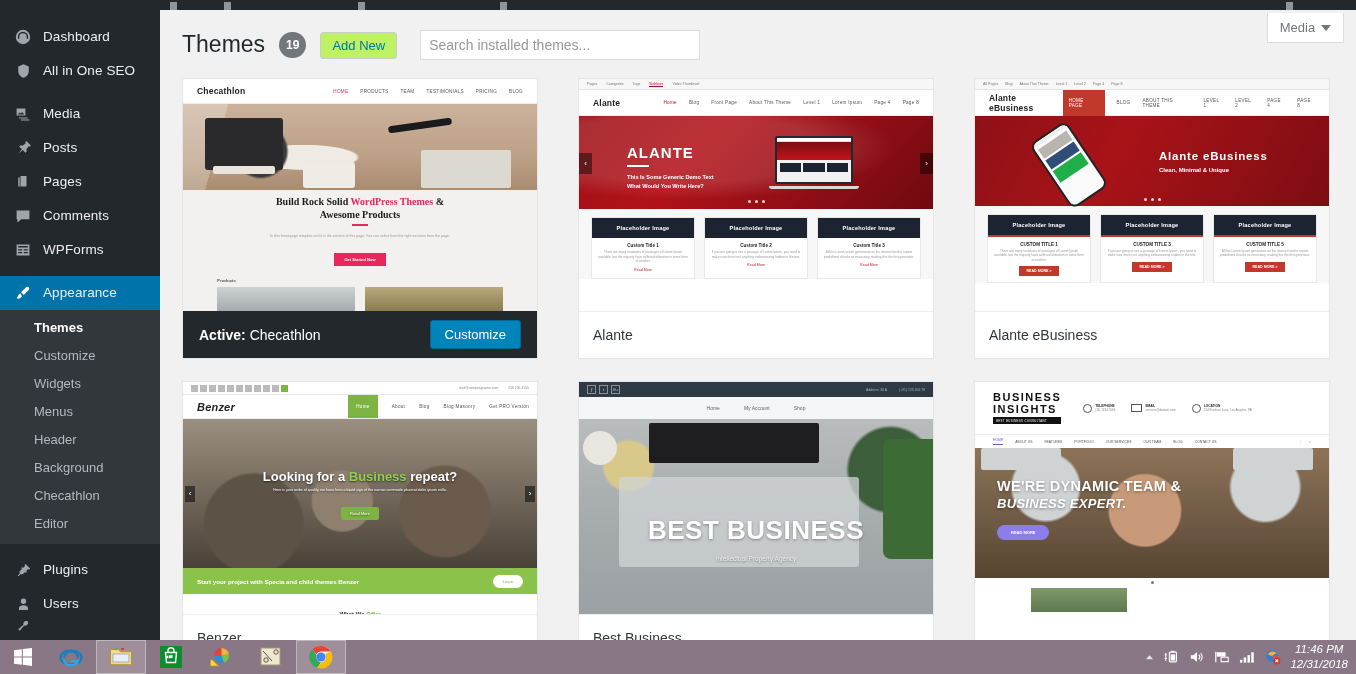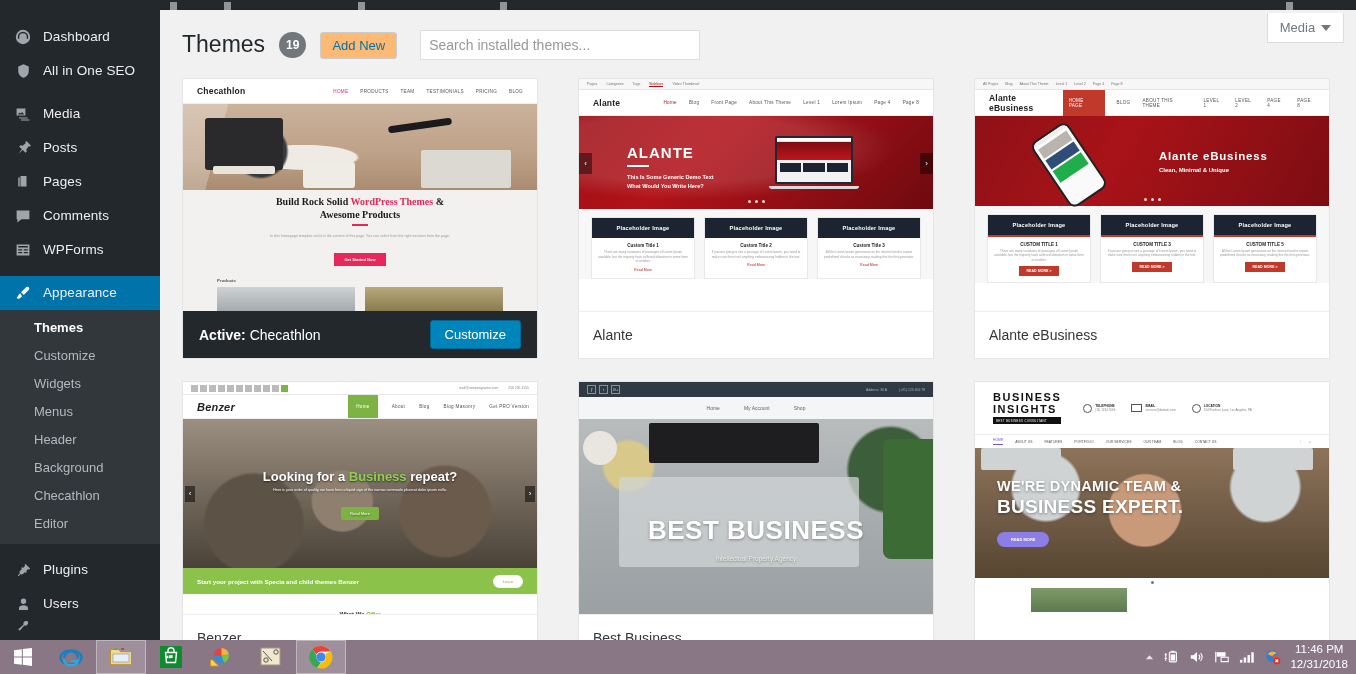--- a/index.html
+++ b/index.html
@@ -69,21 +69,21 @@
   .page-head {
     display: flex; align-items: center; padding: 20px 0 0 22px; gap: 14px;
   }
   .page-title { font-size: 23px; font-weight: 400; color: #23282d; line-height: 1.3; }
   .theme-count {
     display: inline-flex; align-items: center; justify-content: center;
     min-width: 26px; height: 26px; padding: 0 7px; border-radius: 13px;
     background: #72777c; color: #fff; font-size: 12px; font-weight: bold;
   }
   .add-new-btn {
-    padding: 5px 11px; border: 1px solid #ccc; background: #fdba74;
+    padding: 5px 11px; border: 1px solid #ccc; background: #bef264;
     border-radius: 3px; color: #0073aa; font-size: 13px; cursor: pointer;
   }
   .search-box {
     width: 280px; height: 30px; margin-left: 9px;
     border: 1px solid #ddd; background: #fff; border-radius: 0;
     padding: 0 8px; font-size: 14px; color: #32373c;
     font-family: "Liberation Sans", sans-serif;
   }
   .search-box::placeholder { color: #999; }
 
@@ -188,21 +188,21 @@
     position: absolute; top: 50%; margin-top: -10px; width: 13px; height: 21px;
     background: rgba(0,0,0,.45); color: #fff; font-size: 8px;
     display: flex; align-items: center; justify-content: center;
   }
   .dots { position: absolute; left: 0; right: 0; display: flex; justify-content: center; gap: 4px; }
   .dots i { width: 3px; height: 3px; border-radius: 50%; background: rgba(255,255,255,.85); display: block; }
 
   
   .taskbar {
     position: absolute; left: 0; bottom: 0; width: 1356px; height: 34px;
-    background: #8a7786; display: flex; align-items: center; z-index: 40;
+    background: #8a7786; display: flex; align-items: center; z-index: 40; font-style: italic;
   }
   .tb-start {
     width: 46px; height: 34px; display: flex; align-items: center; justify-content: center; cursor: pointer;
   }
   .tb-item {
     width: 50px; height: 34px; display: flex; align-items: center; justify-content: center; cursor: pointer;
   }
   .tb-item.framed { background: rgba(255,255,255,.18); border: 1px solid rgba(255,255,255,.35); }
   .tray {
     margin-left: auto; display: flex; align-items: center; gap: 9px; padding-right: 8px; color: #fff;
@@ -702,21 +702,21 @@
               <span>OUR TEAM</span>
               <span>BLOG</span>
               <span>CONTACT US</span>
               <span style="margin-left:auto; border-left:1px solid #eee; padding-left:8px;">⌕</span>
             </div>
             <div class="photo-hands" style="height:130px; position:relative;">
               <div style="position:absolute; left:6px; top:0; width:80px; height:22px; background:#cfd3d4; border-radius:2px;"></div>
               <div style="position:absolute; right:16px; top:0; width:80px; height:22px; background:#cfd3d4; border-radius:2px;"></div>
               <div style="position:absolute; left:22px; top:30px; color:#fff;">
                 <div style="font-size:14.5px; font-weight:bold; letter-spacing:.3px; text-shadow:0 1px 3px rgba(0,0,0,.4);">WE'RE DYNAMIC TEAM &amp;</div>
-                <div style="font-size:19px; font-weight:bold; letter-spacing:.3px; margin-top:2px; text-shadow:0 1px 3px rgba(0,0,0,.4);">BUSINESS EXPERT.</div>
+                <div style="font-size:13px; font-weight:bold; letter-spacing:.3px; margin-top:2px; text-shadow:0 1px 3px rgba(0,0,0,.4);font-style:italic;">BUSINESS EXPERT.</div>
                 <div style="margin-top:9px;">
                   <span style="display:inline-block; background:#8b7ee8; color:#fff; font-size:4px; padding:5px 14px; border-radius:10px; font-weight:bold;">READ MORE</span>
                 </div>
               </div>
             </div>
             <div style="height:24px; background:#fff; position:relative;">
               <div class="dots" style="top:3px;">
                   <i style="background:#777;"></i>
                 </div>
               <div style="position:absolute; left:56px; top:10px; width:96px; height:24px; background:linear-gradient(180deg,#7e9a6a,#5d7a4f);"></div>

